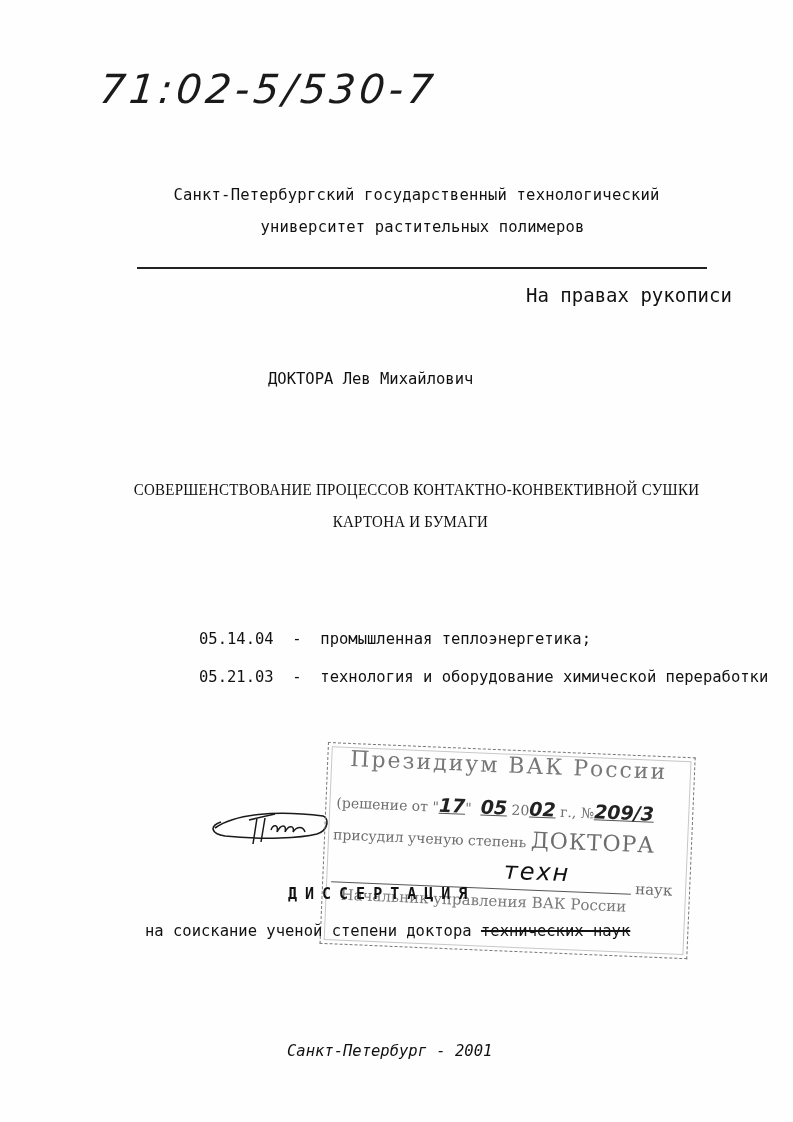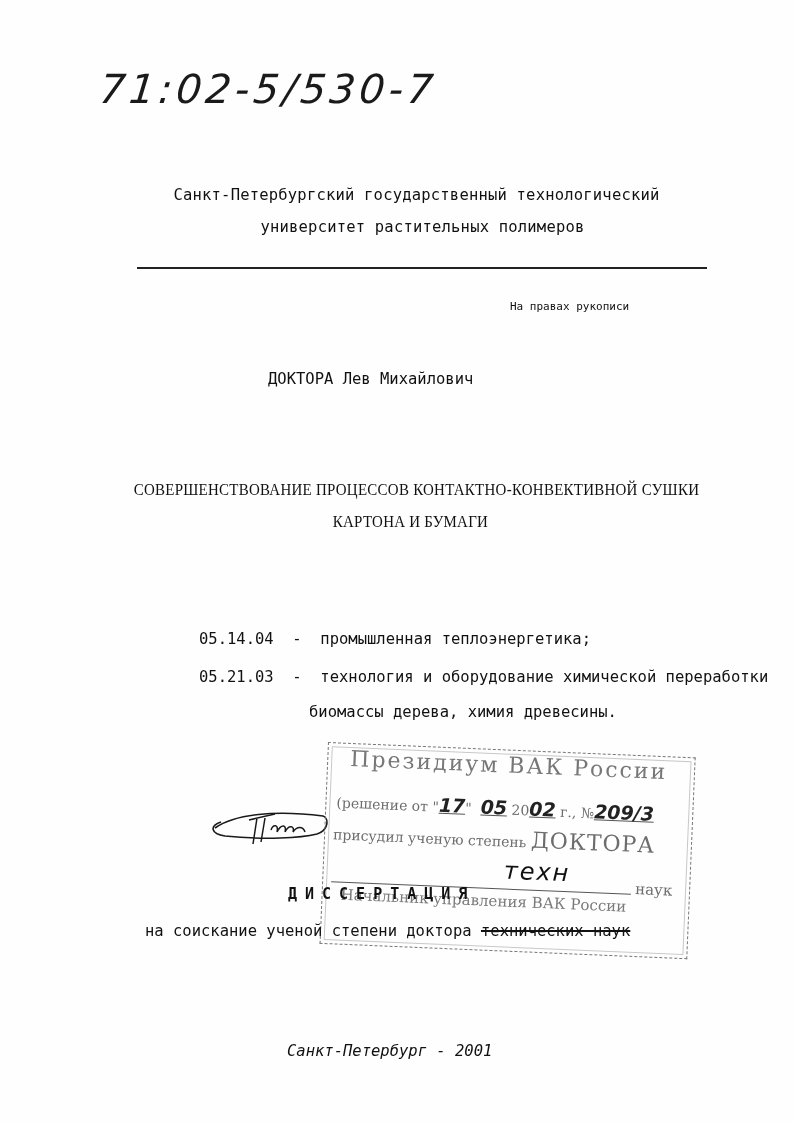--- a/index.html
+++ b/index.html
@@ -16,21 +16,21 @@
 
     .mono { font-family: "DejaVu Sans Mono", "Liberation Mono", monospace; }
 
     .institution { position: absolute; left: 0; width: 793px; text-align: center;
                    font-size: 15.5px; letter-spacing: 0.2px; color: #111; }
     .inst-1 { top: 186px; left: 20px; }
     .inst-2 { top: 218px; left: 26px; }
 
     .rule { position: absolute; left: 137px; top: 267px; width: 570px; height: 2px; background: #222; }
 
-    .rights { position: absolute; left: 510px; top: 284px; font-size: 11px; margin-top: 16px; }
+    .rights { position: absolute; left: 526px; top: 284px; font-size: 19px; }
 
     .author { position: absolute; left: 268px; top: 370px; font-size: 15.5px; }
 
     .title-line { position: absolute; left: 0; width: 793px; text-align: center;
                   font-family: "Liberation Serif", serif; font-size: 17px; letter-spacing: 0.3px;
                   transform: scaleX(0.88); transform-origin: center; }
     .title-1 { top: 480px; left: 20px; }
     .title-2 { top: 512px; left: 14px; }
 
     .spec { position: absolute; font-size: 15.5px; margin-left: 48px; }
@@ -87,21 +87,20 @@
   <div class="spec spec-1 mono">
     <span>05.14.04</span>
     <span>&nbsp;-&nbsp;</span>
     <span>промышленная теплоэнергетика;</span>
   </div>
   <div class="spec spec-2 mono">
     <span>05.21.03</span>
     <span>&nbsp;-&nbsp;</span>
     <span>технология и оборудование химической переработки</span>
   </div>
-  <div class="spec spec-2b mono">биомассы дерева, химия древесины.</div>
 
   <svg class="signature" viewBox="0 0 130 50">
     <path d="M10 28 C 30 14, 70 10, 118 16 C 124 18, 124 30, 112 34 C 96 38, 60 40, 20 36 C 6 34, 4 26, 16 22" fill="none" stroke="#1a1a1a" stroke-width="1.6"></path>
     <path d="M52 18 L 48 44 M 60 18 L 56 42 M 44 20 L 70 14 M 66 30 C 68 24, 74 24, 72 32 C 76 24, 82 24, 80 32 C 84 24, 90 26, 88 32 C 92 26, 98 26, 100 32" fill="none" stroke="#1a1a1a" stroke-width="1.5"></path>
   </svg>
 
   <div class="stamp">
     <div class="stamp-title">Президиум ВАК России</div>
     <div class="stamp-decision">
       <span>(решение от "</span><span class="hw">17</span><span>"&nbsp;&nbsp;</span><span class="hw">05</span>&nbsp;<span>20</span><span class="hw">02</span>&nbsp;<span>г., №</span><span class="hw">209/3</span>

